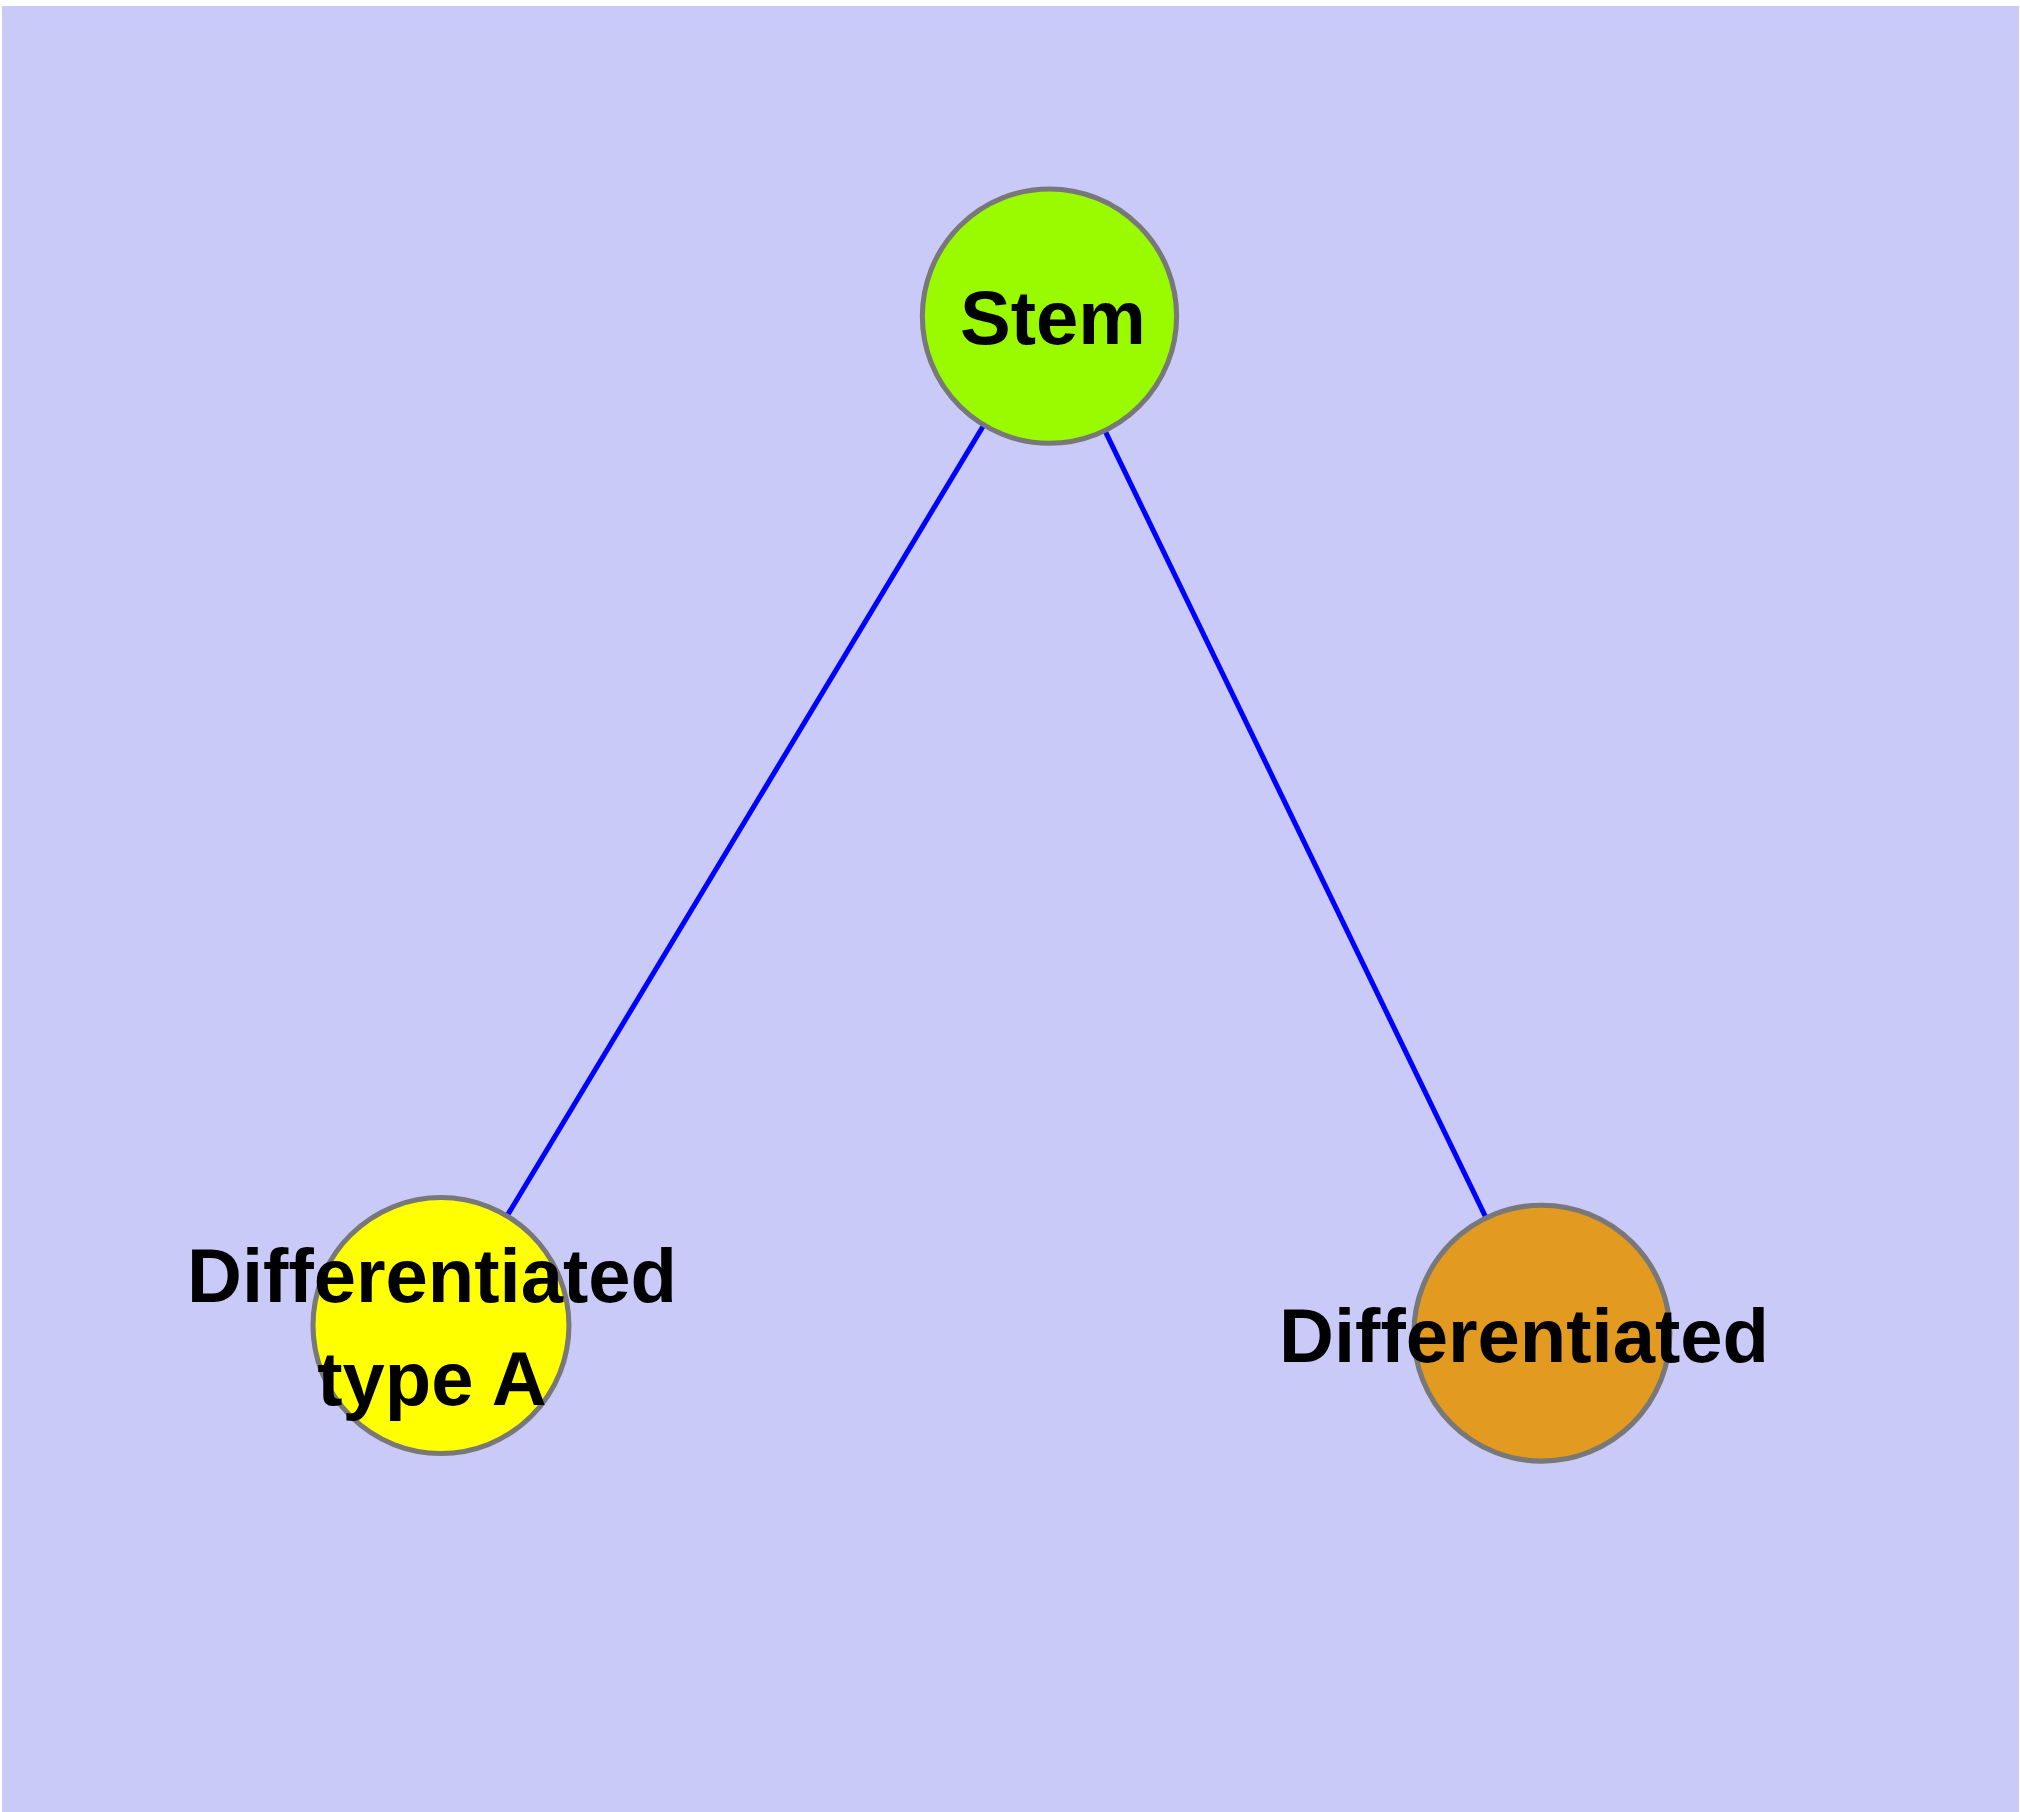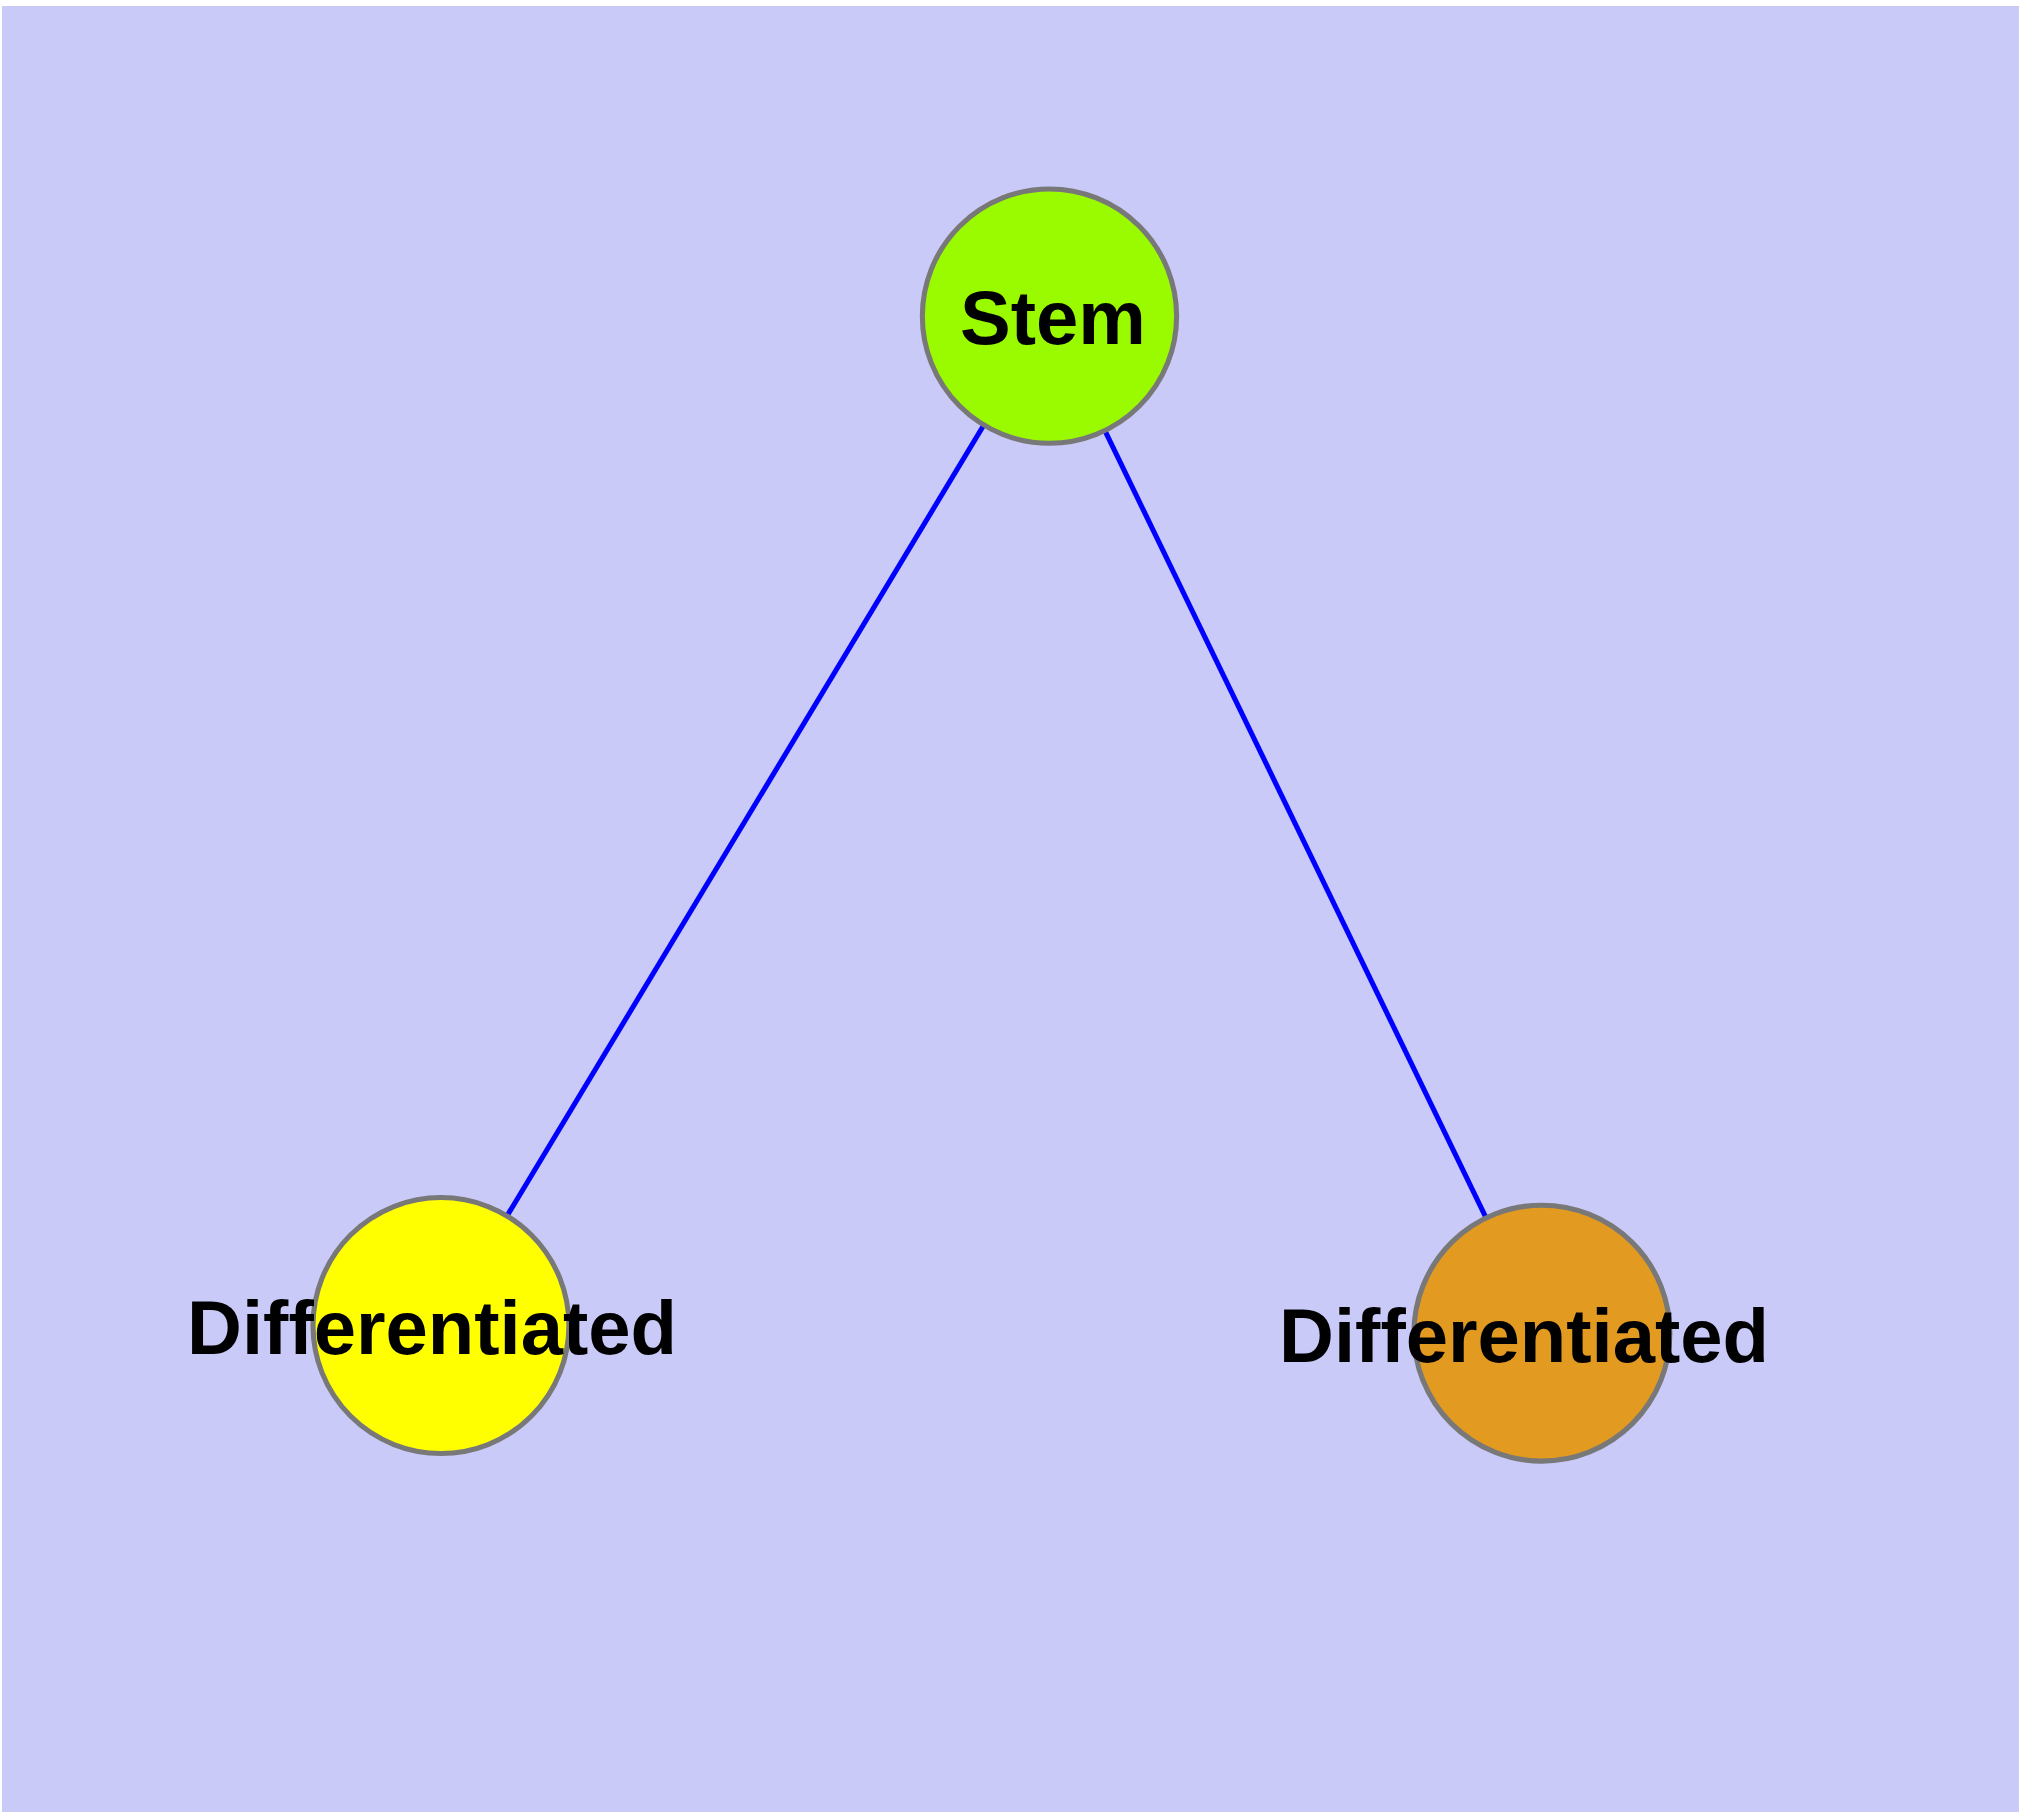--- a/index.html
+++ b/index.html
@@ -81,20 +81,21 @@
   </svg>
 
   <div class="label-layer">
 
     <div class="node-label" style="left:1049px; top:317px;">
       <span class="line">Stem</span>
     </div>
 
     <div class="node-label" style="left:428px; top:1327px;">
       <span class="line">Differentiated</span>
+      <span class="line">type A</span>
     </div>
 
     <div class="node-label" style="left:1520px; top:1335px;">
       <span class="line">Differentiated</span>
     </div>
 
   </div>
 </div>
 
 

